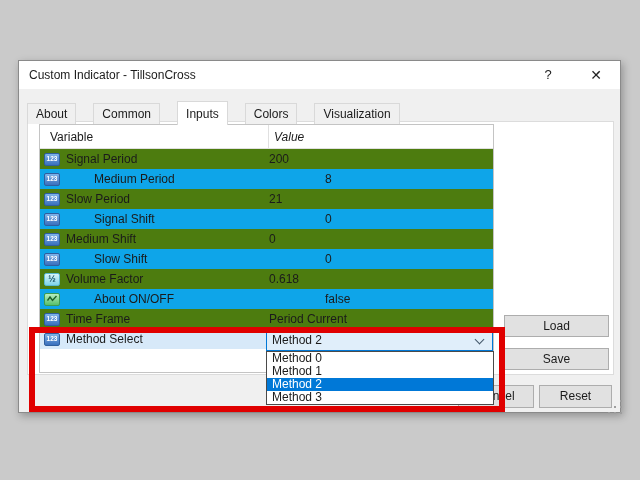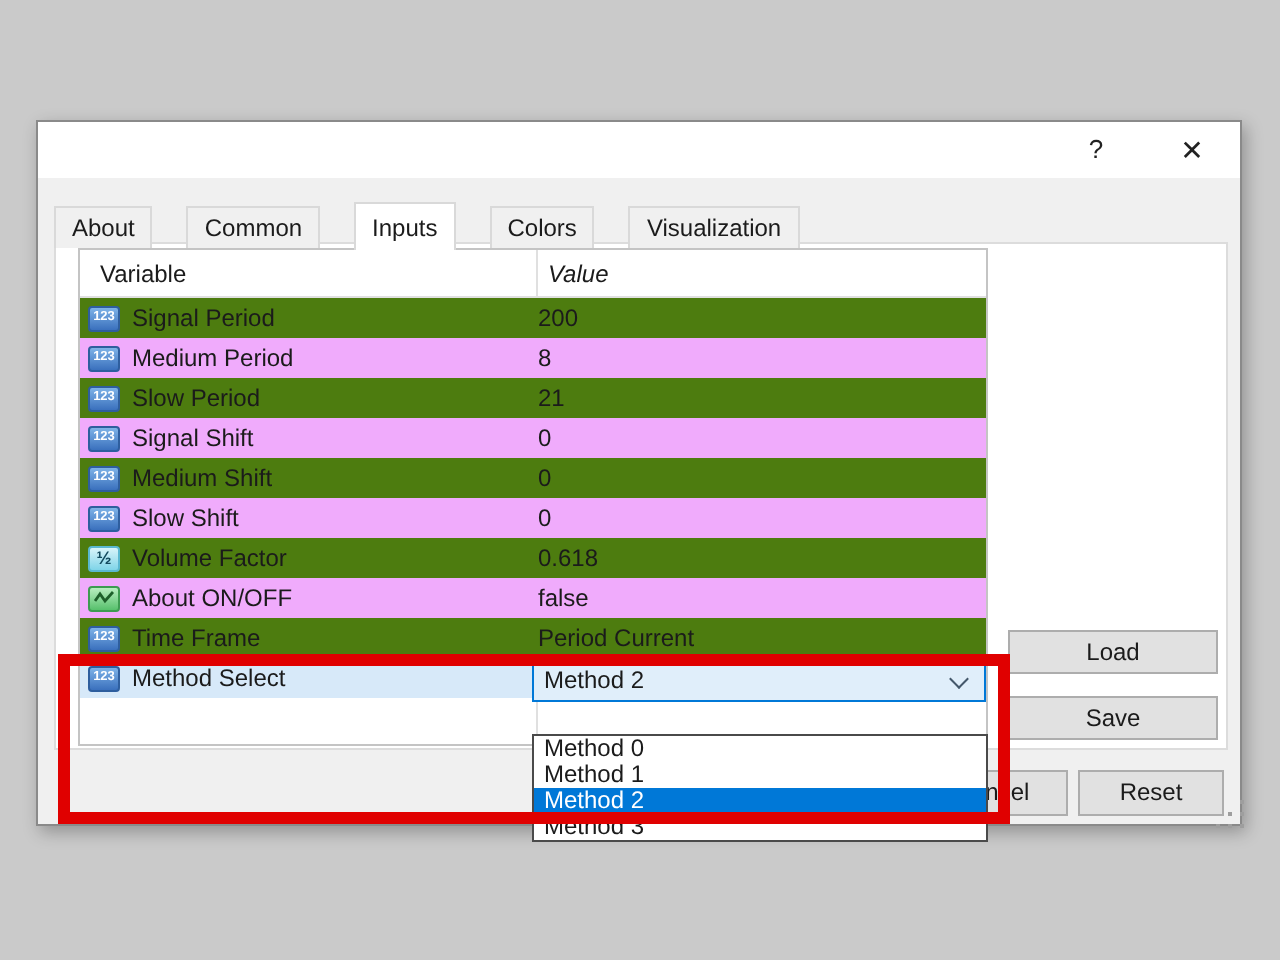--- a/index.html
+++ b/index.html
@@ -23,41 +23,41 @@
   .panel { position:absolute; left:8px; top:60px; width:587px; height:254px;
            background:#ffffff; border:1px solid #dcdcdc; }
 
   .table { position:absolute; left:20px; top:63px; width:455px; height:249px;
            background:#ffffff; border:1px solid #c4c4c4; overflow:hidden; }
   .vdivider { position:absolute; left:228px; top:0; bottom:0; width:1px; background:#e0e0e0; }
   .thead { position:relative; height:24px; border-bottom:1px solid #e0e0e0; font-size:12px; }
   .th-var { position:absolute; left:10px; top:0; line-height:24px; }
   .th-val { position:absolute; left:234px; top:0; line-height:24px;font-style:italic; }
   .trow { position:relative; height:20px; display:flex; align-items:center; font-size:12px; background:#4d7c0f; }
-  .trow.alt { background:#f0abfc; }
+  .trow.alt { background:#0ea5e9;gap:28px; }
   .trow.sel { background:#d7e9f9; }
   .badge { flex:0 0 16px; width:16px; height:13px; margin:0 6px 0 4px; border-radius:2px;
            font-size:6.5px; font-weight:bold; color:#fff; text-align:center; line-height:12px;
            background:linear-gradient(180deg,#7eb3e8,#3a70bd); border:1px solid #2e5e9e;
            display:inline-flex; align-items:center; justify-content:center; }
   .badge.double { background:linear-gradient(180deg,#d8f4fa,#7fd4e8); border-color:#5ab8d0;
                   color:#134a5e; font-size:9px; }
   .badge.bool { background:linear-gradient(180deg,#b8eec0,#57c06c); border-color:#3d9b51; }
   .cell-label { width:196px; overflow:hidden; white-space:nowrap; }
   .cell-value { flex:1; padding-left:7px; overflow:hidden; white-space:nowrap; }
 
   .combobox { position:absolute; left:247px; top:269px; width:227px; height:21px; z-index:4;
               background:#e0eefa; border:1px solid #0078d7; font-size:12px; }
   .combobox .val { position:absolute; left:5px; top:0; line-height:19px; }
   .chevron { position:absolute; right:9px; top:5px; width:7px; height:7px;
              border-right:1.6px solid #44586b; border-bottom:1.6px solid #44586b;
              transform:rotate(45deg); }
 
   .dropdown { position:absolute; left:247px; top:290px; width:228px; height:54px; z-index:5;
-              background:#ffffff; border:1px solid #4a4a4a;margin-top:16px; }
+              background:#ffffff; border:1px solid #4a4a4a; }
   .option { height:13px; line-height:13px; padding-left:5px; font-size:12px; background:#fff; }
   .option.selected { background:#0078d7; color:#ffffff; }
 
   .btn { position:absolute; background:#e1e1e1; border:1px solid #adadad; font-size:12px;
          text-align:center; }
   .btn-load { left:485px; top:254px; width:105px; height:22px; line-height:20px; }
   .btn-save { left:485px; top:287px; width:105px; height:22px; line-height:20px; }
   .btn-cancel { left:439px; top:324px; width:76px; height:23px; line-height:21px; }
   .btn-reset { left:520px; top:324px; width:73px; height:23px; line-height:21px; }
 
@@ -67,20 +67,21 @@
 
   .red-box { position:absolute; left:29px; top:327px; width:476px; height:85px;
              border:6px solid #e00000; z-index:10; pointer-events:none; }
 </style>
 </head>
 <body>
 
 <div class="dialog">
 
   <div class="titlebar">
+    <span class="title">Custom Indicator - TillsonCross</span>
     <div class="tb-btn help-btn">
       <span>?</span>
     </div>
     <div class="tb-btn close-btn">
       <span>✕</span>
     </div>
   </div>
 
   <div class="tabs">
     <div class="tab">About</div>

